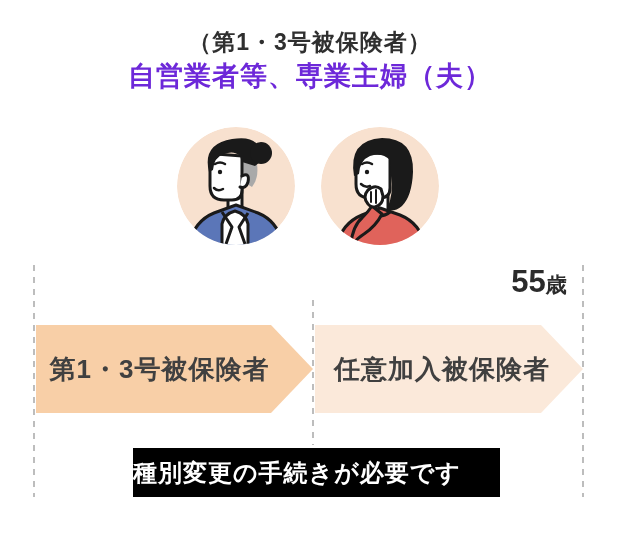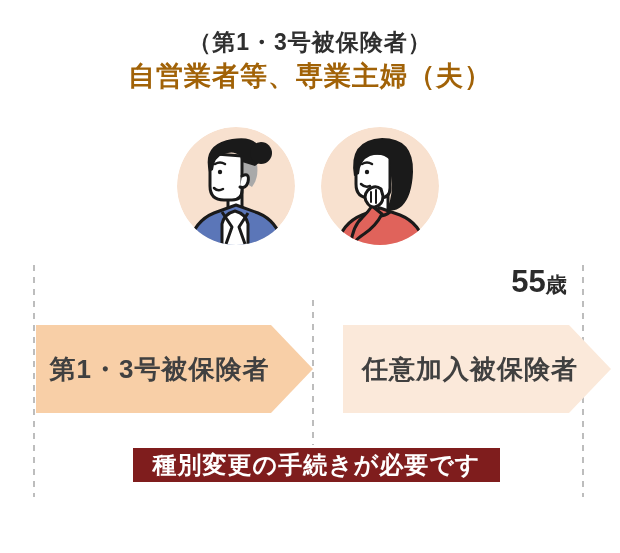--- a/index.html
+++ b/index.html
@@ -2,21 +2,21 @@
 <html><head>
 <meta charset="utf-8">
 <style>
   html,body{margin:0;padding:0;background:#fff;}
   .stage{
     position:relative;width:620px;height:553px;background:#ffffff;overflow:hidden;
     font-family:Liberation Sans, sans-serif;color:#2f2f2f;
   }
   .title-block{position:absolute;top:28px;left:0;width:620px;text-align:center;line-height:1.25;}
   .subtitle{font-size:23px;font-weight:700;letter-spacing:1px;color:#2f2f2f;}
-  .title{font-size:27px;font-weight:700;letter-spacing:1px;color:#a16207;margin-top:3px;}
+  .title{font-size:27px;font-weight:700;letter-spacing:1px;color:#6d28d9;margin-top:3px;}
 
   .avatar{position:absolute;top:126px;width:120px;height:120px;}
   .avatar.left{left:176px;}
   .avatar.right{left:320px;}
 
   .age-marker{position:absolute;white-space:nowrap;font-weight:700;color:#2b2b2b;}
   .age-60{top:252px;left:311px;transform:translateX(-50%);}
   .age-60 .num{font-size:44px;letter-spacing:1px;}
   .age-60 .unit{font-size:27px;}
   .age-65{top:264px;left:539px;transform:translateX(-50%);}
@@ -26,24 +26,24 @@
   .vdash{position:absolute;width:2px;z-index:1;
     background:repeating-linear-gradient(to bottom,#bdbdbd 0 6px,transparent 6px 12px);}
   .vdash.l{left:33px;top:265px;height:232px;}
   .vdash.m{left:312px;top:300px;height:145px;}
   .vdash.r{left:582px;top:265px;height:232px;}
 
   .segment{position:absolute;top:325px;height:88px;z-index:2;display:flex;align-items:center;justify-content:center;
     clip-path:polygon(0 0,calc(100% - 42px) 0,100% 50%,calc(100% - 42px) 100%,0 100%);}
   .segment .seg-label{font-size:26px;font-weight:700;color:#404040;letter-spacing:1px;}
   .seg-1{left:36px;width:277px;background:#f8cfa7;padding-right:30px;box-sizing:border-box;}
-  .seg-2{left:315px;width:268px;background:#fbe9da;padding-right:14px;box-sizing:border-box;margin-left:28px;}
+  .seg-2{left:315px;width:268px;background:#fbe9da;padding-right:14px;box-sizing:border-box;}
 
-  .notice{position:absolute;left:133px;top:448px;width:367px;height:34px;background:#7f1d1d;z-index:3;
-    display:flex;align-items:center;justify-content:center;}
+  .notice{position:absolute;left:133px;top:448px;width:367px;height:49px;background:#000000;z-index:3;
+    display:flex;align-items:center;}
   .notice .notice-text{color:#ffffff;font-size:24px;font-weight:700;letter-spacing:1px;}
 
   svg{display:block;}
 </style>
 </head>
 <body>
 
 <div class="stage">
 
   <div class="title-block">

